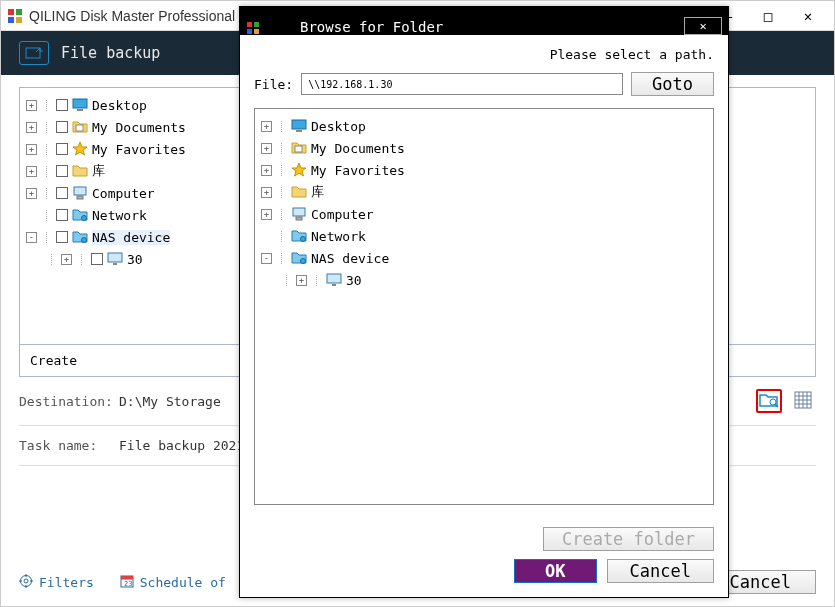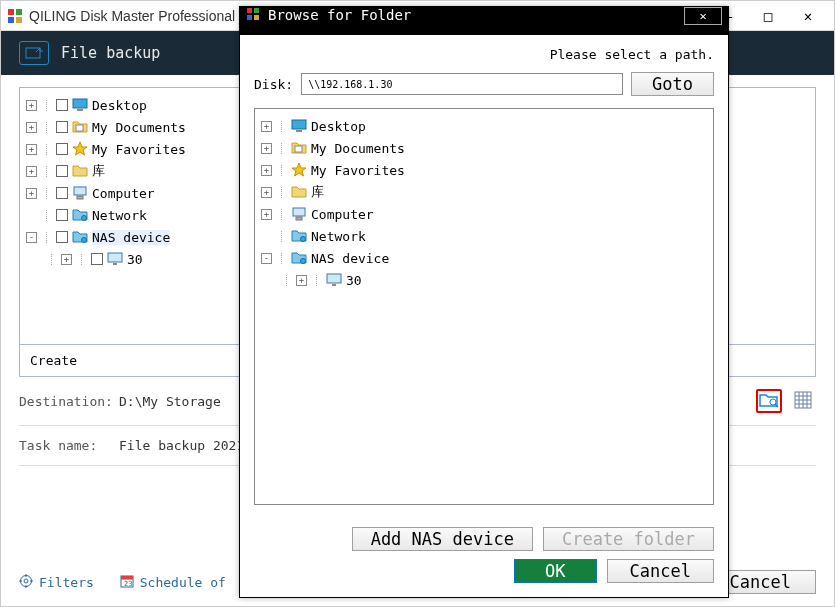--- a/index.html
+++ b/index.html
@@ -102,37 +102,37 @@
     position: absolute;
     bottom: 0; left: 0; right: 0;
     height: 48px;
   }
   .opt-link { display:flex; align-items:center; gap:6px; color:#2b6aa1; cursor:pointer; margin-right: 26px; }
   .btn {
     border: 1px solid #9f9f9f; background: linear-gradient(#fafafa,#e8e8e8);
     height: 24px; padding: 0 18px; font-family: monospace; font-size: 17px;
     display:inline-flex; align-items:center; cursor:pointer;
   }
-  .btn.primary { background: #15803d; color:#fff; border-color:#1170c0; }
+  .btn.primary { background: #701a75; color:#fff; border-color:#1170c0;font-weight:bold; }
   .btn.longer { padding: 0 24px; }
   .btn.disabled { color:#aaa; cursor:default; }
   
   .dialog {
     position: absolute;
     left: 238px; top: 5px;
     width: 490px; height: 592px;
     border: 1px solid #000;
     background: #fff;
     box-shadow: 0 0 6px rgba(0,0,0,0.3);
     display:flex; flex-direction:column;
   }
   .dlg-titlebar {
     background: #000; color: #fff;
-    height: 28px; display:flex; align-items:flex-start;
-    padding: 0 6px; font-family: monospace; font-size: 14px;
+    height: 28px; display:flex; align-items:flex-end;
+    padding: 0 6px; font-family: monospace; font-size: 14px; gap: 32px;
   }
   .dlg-titlebar .cube { width:14px; height:14px; margin-right:8px; }
   .dlg-titlebar .dlg-title { flex:1; }
   .dlg-close {
     border: 1px solid #aaa; width: 38px; height: 18px;
     display:flex; align-items:center; justify-content:center;
     font-size: 12px; cursor:pointer;
   }
   .dlg-body { padding: 12px 14px; flex:1; display:flex; flex-direction:column; }
   .dlg-body .prompt { font-family: monospace; font-size: 13px; margin-bottom: 10px; text-align: right; }
@@ -365,21 +365,21 @@
         </svg>
     </span>
     <span class="dlg-title">Browse for Folder</span>
     <div class="dlg-close">
         <span>✕</span>
       </div>
   </div>
   <div class="dlg-body">
     <div class="prompt">Please select a path.</div>
     <div class="path-row">
-      <span class="plbl">Disk:</span>
+      <span class="plbl">File:</span>
       <input type="text" value="\\192.168.1.30" style="">
       <div class="btn" style="padding:0 20px;">
         <span>Goto</span>
       </div>
     </div>
     <div class="dlg-tree" id="dialog-tree">
         <div class="tree-row">
           <span class="exp">+</span>
           <span class="dots"></span>
           <span class="ico">
@@ -462,23 +462,20 @@
             <svg viewBox="0 0 16 16">
               <rect x="1" y="2" width="14" height="9" fill="#cfe8f7" stroke="#3a7aaa"></rect>
               <rect x="6" y="12" width="4" height="2" fill="#888"></rect>
             </svg>
           </span>
           <span class="label">30</span>
         </div>
       </div>
   </div>
   <div class="dlg-btn-row1">
-    <div class="btn">
-        <span>Add NAS device</span>
-      </div>
     <div class="btn disabled">
         <span>Create folder</span>
       </div>
   </div>
   <div class="dlg-btn-row2">
     <div class="btn primary" style="padding:0 30px;">
         <span>OK</span>
       </div>
     <div class="btn" style="padding:0 22px;">
         <span>Cancel</span>

